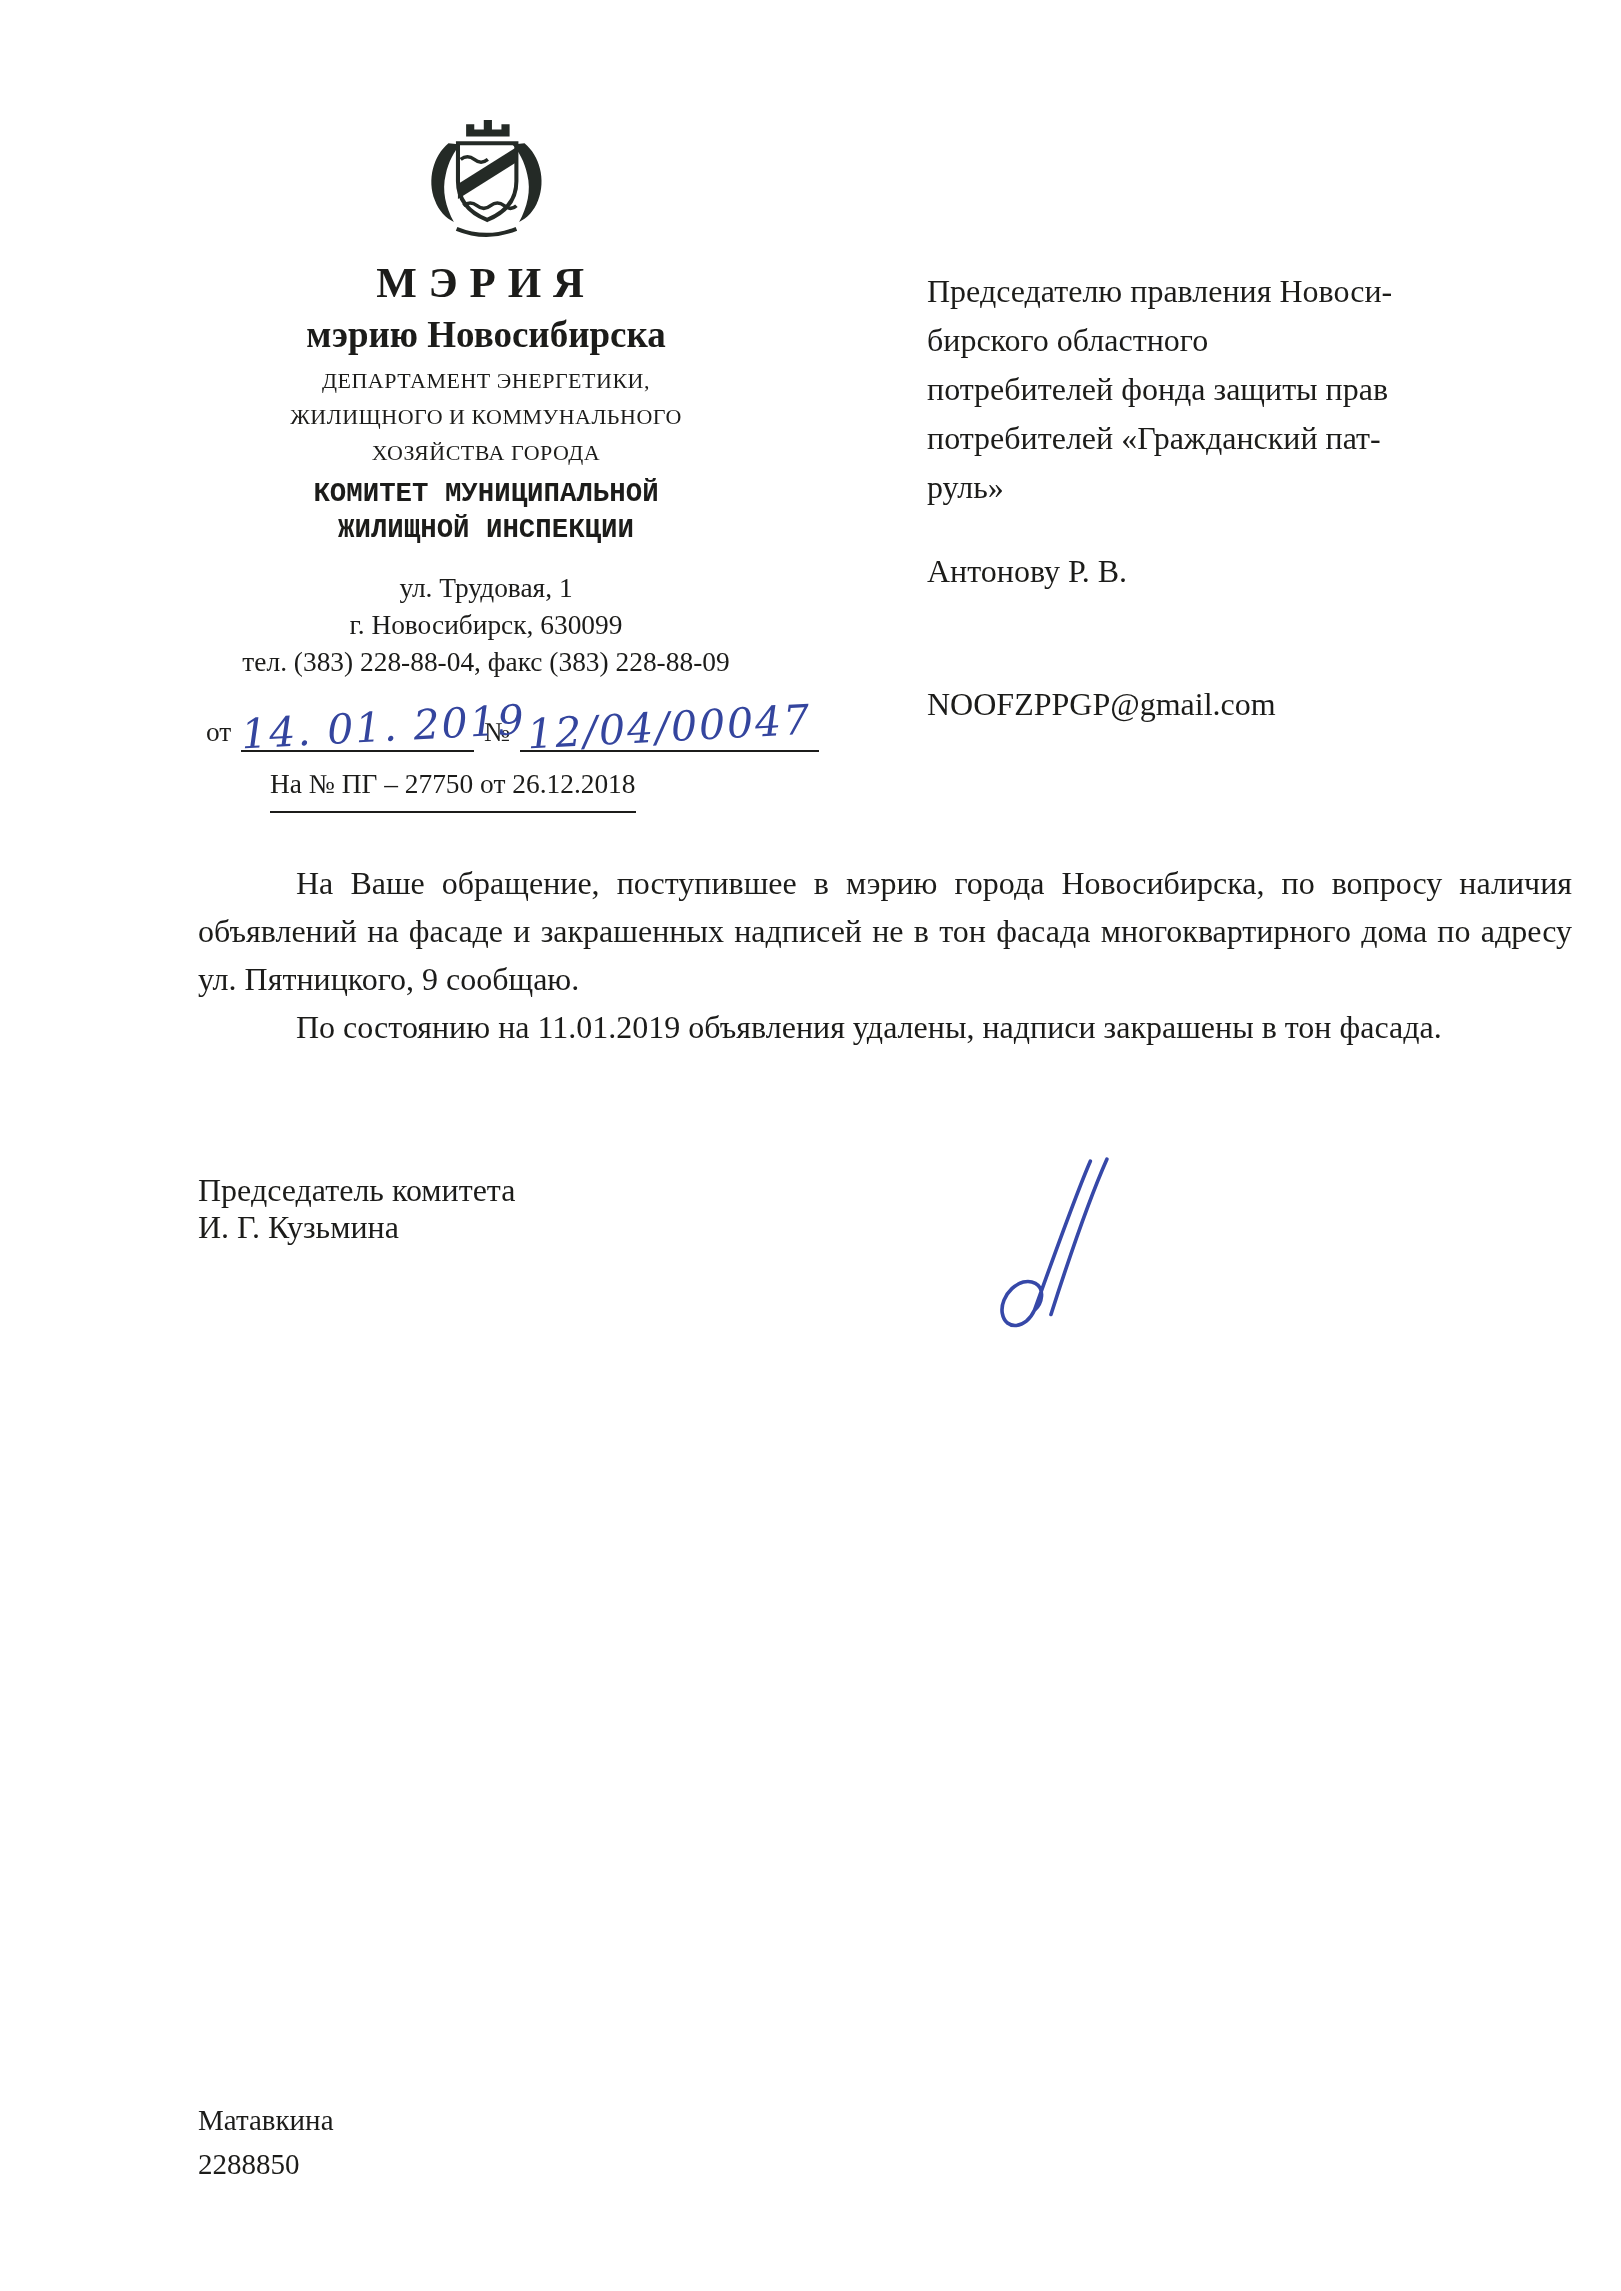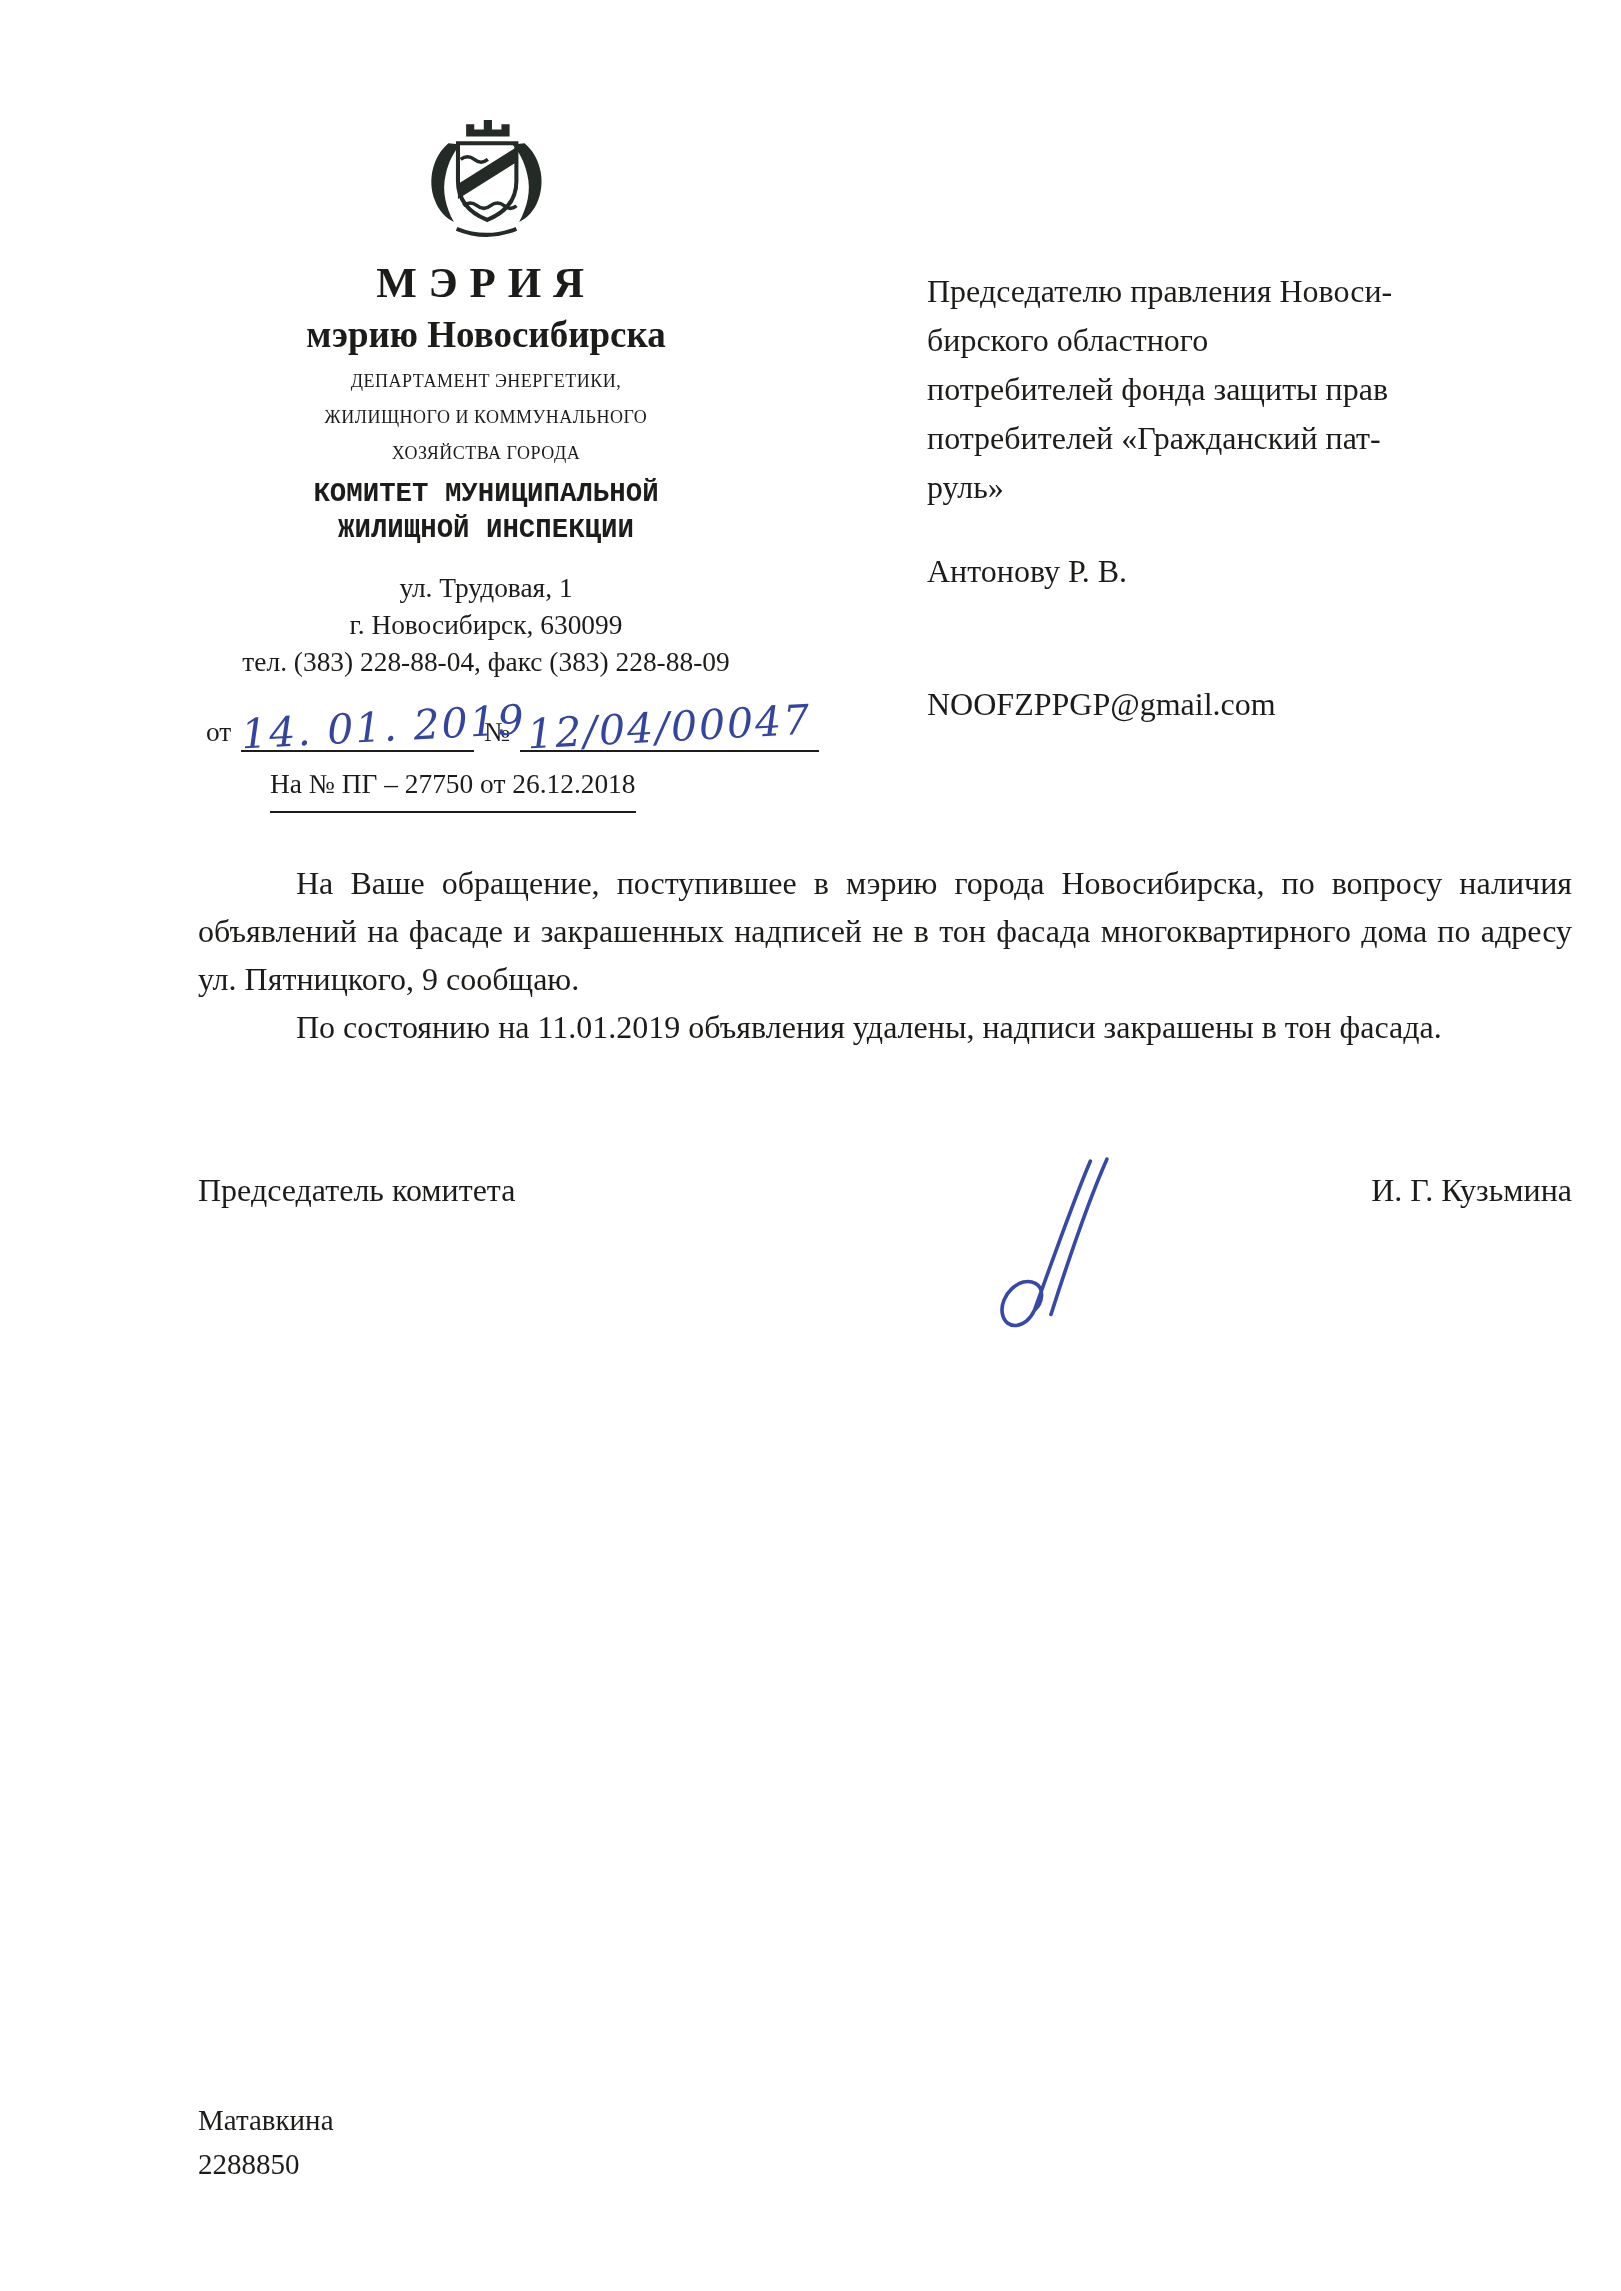--- a/index.html
+++ b/index.html
@@ -16,21 +16,21 @@
   .left-col {
     position: absolute; left: 143px; top: 116px; width: 686px;
     text-align: center;
   }
   .emblem-wrap { margin: 0 auto 13.7px auto; width: 137px; height: 125px; }
   .org-name {
     font-size: 43px; font-weight: bold; letter-spacing: 11.8px;
     line-height: 55px;
   }
   .org-city { font-size: 37px; font-weight: bold; line-height: 49px; }
-  .dept-line { font-size: 18px; line-height: 36px; letter-spacing: 0.5px; }
+  .dept-line { font-size: 22px; line-height: 36px; letter-spacing: 0.5px; }
   .dept-block { margin-top: 3.9px; }
   .committee-block { margin-top: 5.9px; font-family: Liberation Mono, monospace; }
   .committee-line { font-size: 27.4px; font-weight: bold; line-height: 36px; }
   .addr-block { margin-top: 21.6px; }
   .addr-line { font-size: 27.4px; line-height: 37px; }
   .phone-line { font-size: 27.4px; line-height: 37px; }
 
   .fromnum-line {
     margin: 13.7px 0 0 63px; text-align: left;
     font-size: 27.4px; display: flex; align-items: flex-end; height: 57px;
@@ -68,21 +68,21 @@
   
   .letter-body {
     position: absolute; left: 198px; top: 859px; width: 1374px;
     font-size: 32px; line-height: 48px; text-align: justify;
   }
   .letter-body p { text-indent: 98px; }
 
   
   .sign-row {
     position: absolute; left: 198px; top: 1172px; width: 1374px;
-    display: flex; justify-content: space-between; font-size: 32px;
+    display: flex; justify-content: space-between; font-size: 32px; flex-direction: column;
   }
   .signature-scribble {
     position: absolute; left: 988px; top: 1155px; width: 157px; height: 176px;
   }
 
   
   .footer-block {
     position: absolute; left: 198px; top: 2062px;
     font-size: 29px; line-height: 44px; margin-top: 36px;
   }

